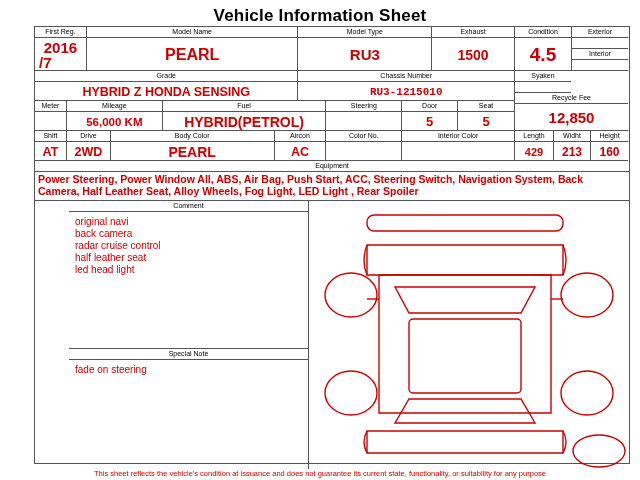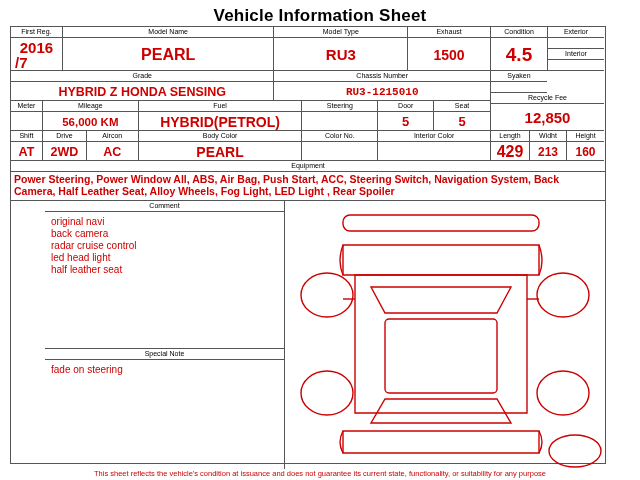--- a/index.html
+++ b/index.html
@@ -1,20 +1,20 @@
 <!DOCTYPE html>
 <html><head>
 <meta charset="utf-8">
 <style>
   html,body{margin:0;padding:0;background:#ffffff;}
   body{width:640px;height:480px;font-family:"Liberation Sans",sans-serif;color:#000;}
   .sheet{position:relative;width:640px;height:480px;box-sizing:border-box;}
   .title{position:absolute;top:6px;left:0;width:640px;text-align:center;font-size:17px;font-weight:bold;letter-spacing:.2px;color:#000;}
   
-  .frame{position:absolute;left:10px;top:26px;width:596px;height:438px;border:1px solid #555;box-sizing:border-box;}
+  .frame{position:absolute;left:34px;top:26px;width:596px;height:438px;border:1px solid #555;box-sizing:border-box;}
   .row{display:flex;width:100%;box-sizing:border-box;}
   .cellbox{box-sizing:border-box;border-right:1px solid #555;border-bottom:1px solid #555;position:relative;overflow:hidden;}
   .hdrline{font-size:7px;text-align:center;border-bottom:1px solid #555;line-height:10px;height:10px;}
   .midval{display:flex;align-items:center;justify-content:center;color:#cc0000;font-weight:bold;}
 
   
   .topwrap{display:flex;width:100%;box-sizing:border-box;}
   .leftcol{width:480px;box-sizing:border-box;border-right:1px solid #555;}
   .rightcol{width:114px;box-sizing:border-box;}
 
@@ -109,27 +109,27 @@
 
         <div class="row" style="height:30px;">
           <div class="cellbox" style="width:32px;height:30px;">
             <div class="hdrline">Shift</div>
             <div class="midval" style="height:19px;font-size:12.5px;">AT</div>
           </div>
           <div class="cellbox" style="width:44px;height:30px;">
             <div class="hdrline">Drive</div>
             <div class="midval" style="height:19px;font-size:12.5px;">2WD</div>
           </div>
+          <div class="cellbox" style="width:164px;height:30px;">
+            <div class="hdrline">Body Color</div>
+            <div class="midval" style="height:19px;font-size:14px;">PEARL</div>
+          </div>
           <div class="cellbox" style="width:52px;height:30px;">
             <div class="hdrline">Aircon</div>
             <div class="midval" style="height:19px;font-size:12.5px;">AC</div>
-          </div>
-          <div class="cellbox" style="width:164px;height:30px;">
-            <div class="hdrline">Body Color</div>
-            <div class="midval" style="height:19px;font-size:14px;">PEARL</div>
           </div>
           <div class="cellbox" style="width:76px;height:30px;">
             <div class="hdrline">Color No.</div>
             <div class="midval" style="height:19px;font-size:12px;"></div>
           </div>
           <div class="cellbox" style="width:112px;height:30px;border-right:none;">
             <div class="hdrline">Interior Color</div>
             <div class="midval" style="height:19px;font-size:12px;"></div>
           </div>
         </div>
@@ -165,21 +165,21 @@
         <div class="row" style="height:38px;">
           <div class="cellbox" style="width:113px;height:38px;border-right:none;">
             <div class="hdrline">Recycle Fee</div>
             <div class="midval" style="height:27px;font-size:15px;">12,850</div>
           </div>
         </div>
 
         <div class="row" style="height:30px;">
           <div class="cellbox" style="width:39px;height:30px;">
             <div class="hdrline">Length</div>
-            <div class="midval" style="height:19px;font-size:16px;">429</div>
+            <div class="midval" style="height:19px;font-size:11px;">429</div>
           </div>
           <div class="cellbox" style="width:37px;height:30px;">
             <div class="hdrline">Widht</div>
             <div class="midval" style="height:19px;font-size:12px;">213</div>
           </div>
           <div class="cellbox" style="width:37px;height:30px;border-right:none;">
             <div class="hdrline">Height</div>
             <div class="midval" style="height:19px;font-size:12px;">160</div>
           </div>
         </div>
@@ -195,22 +195,22 @@
     <div class="lower" style="height:268px;">
 
       <div class="commentcol">
 
         <div style="height:148px;box-sizing:border-box;border-bottom:1px solid #555;">
           <div class="cmt-hdr">Comment</div>
           <div class="cmt-body">
             <div>original navi</div>
             <div>back camera</div>
             <div>radar cruise control</div>
+            <div>half leather seat</div>
             <div>led head light</div>
-            <div>half leather seat</div>
           </div>
         </div>
 
         <div style="height:120px;box-sizing:border-box;">
           <div class="cmt-hdr">Special Note</div>
           <div class="note-body">
             <div>fade on steering</div>
           </div>
         </div>
       </div>

